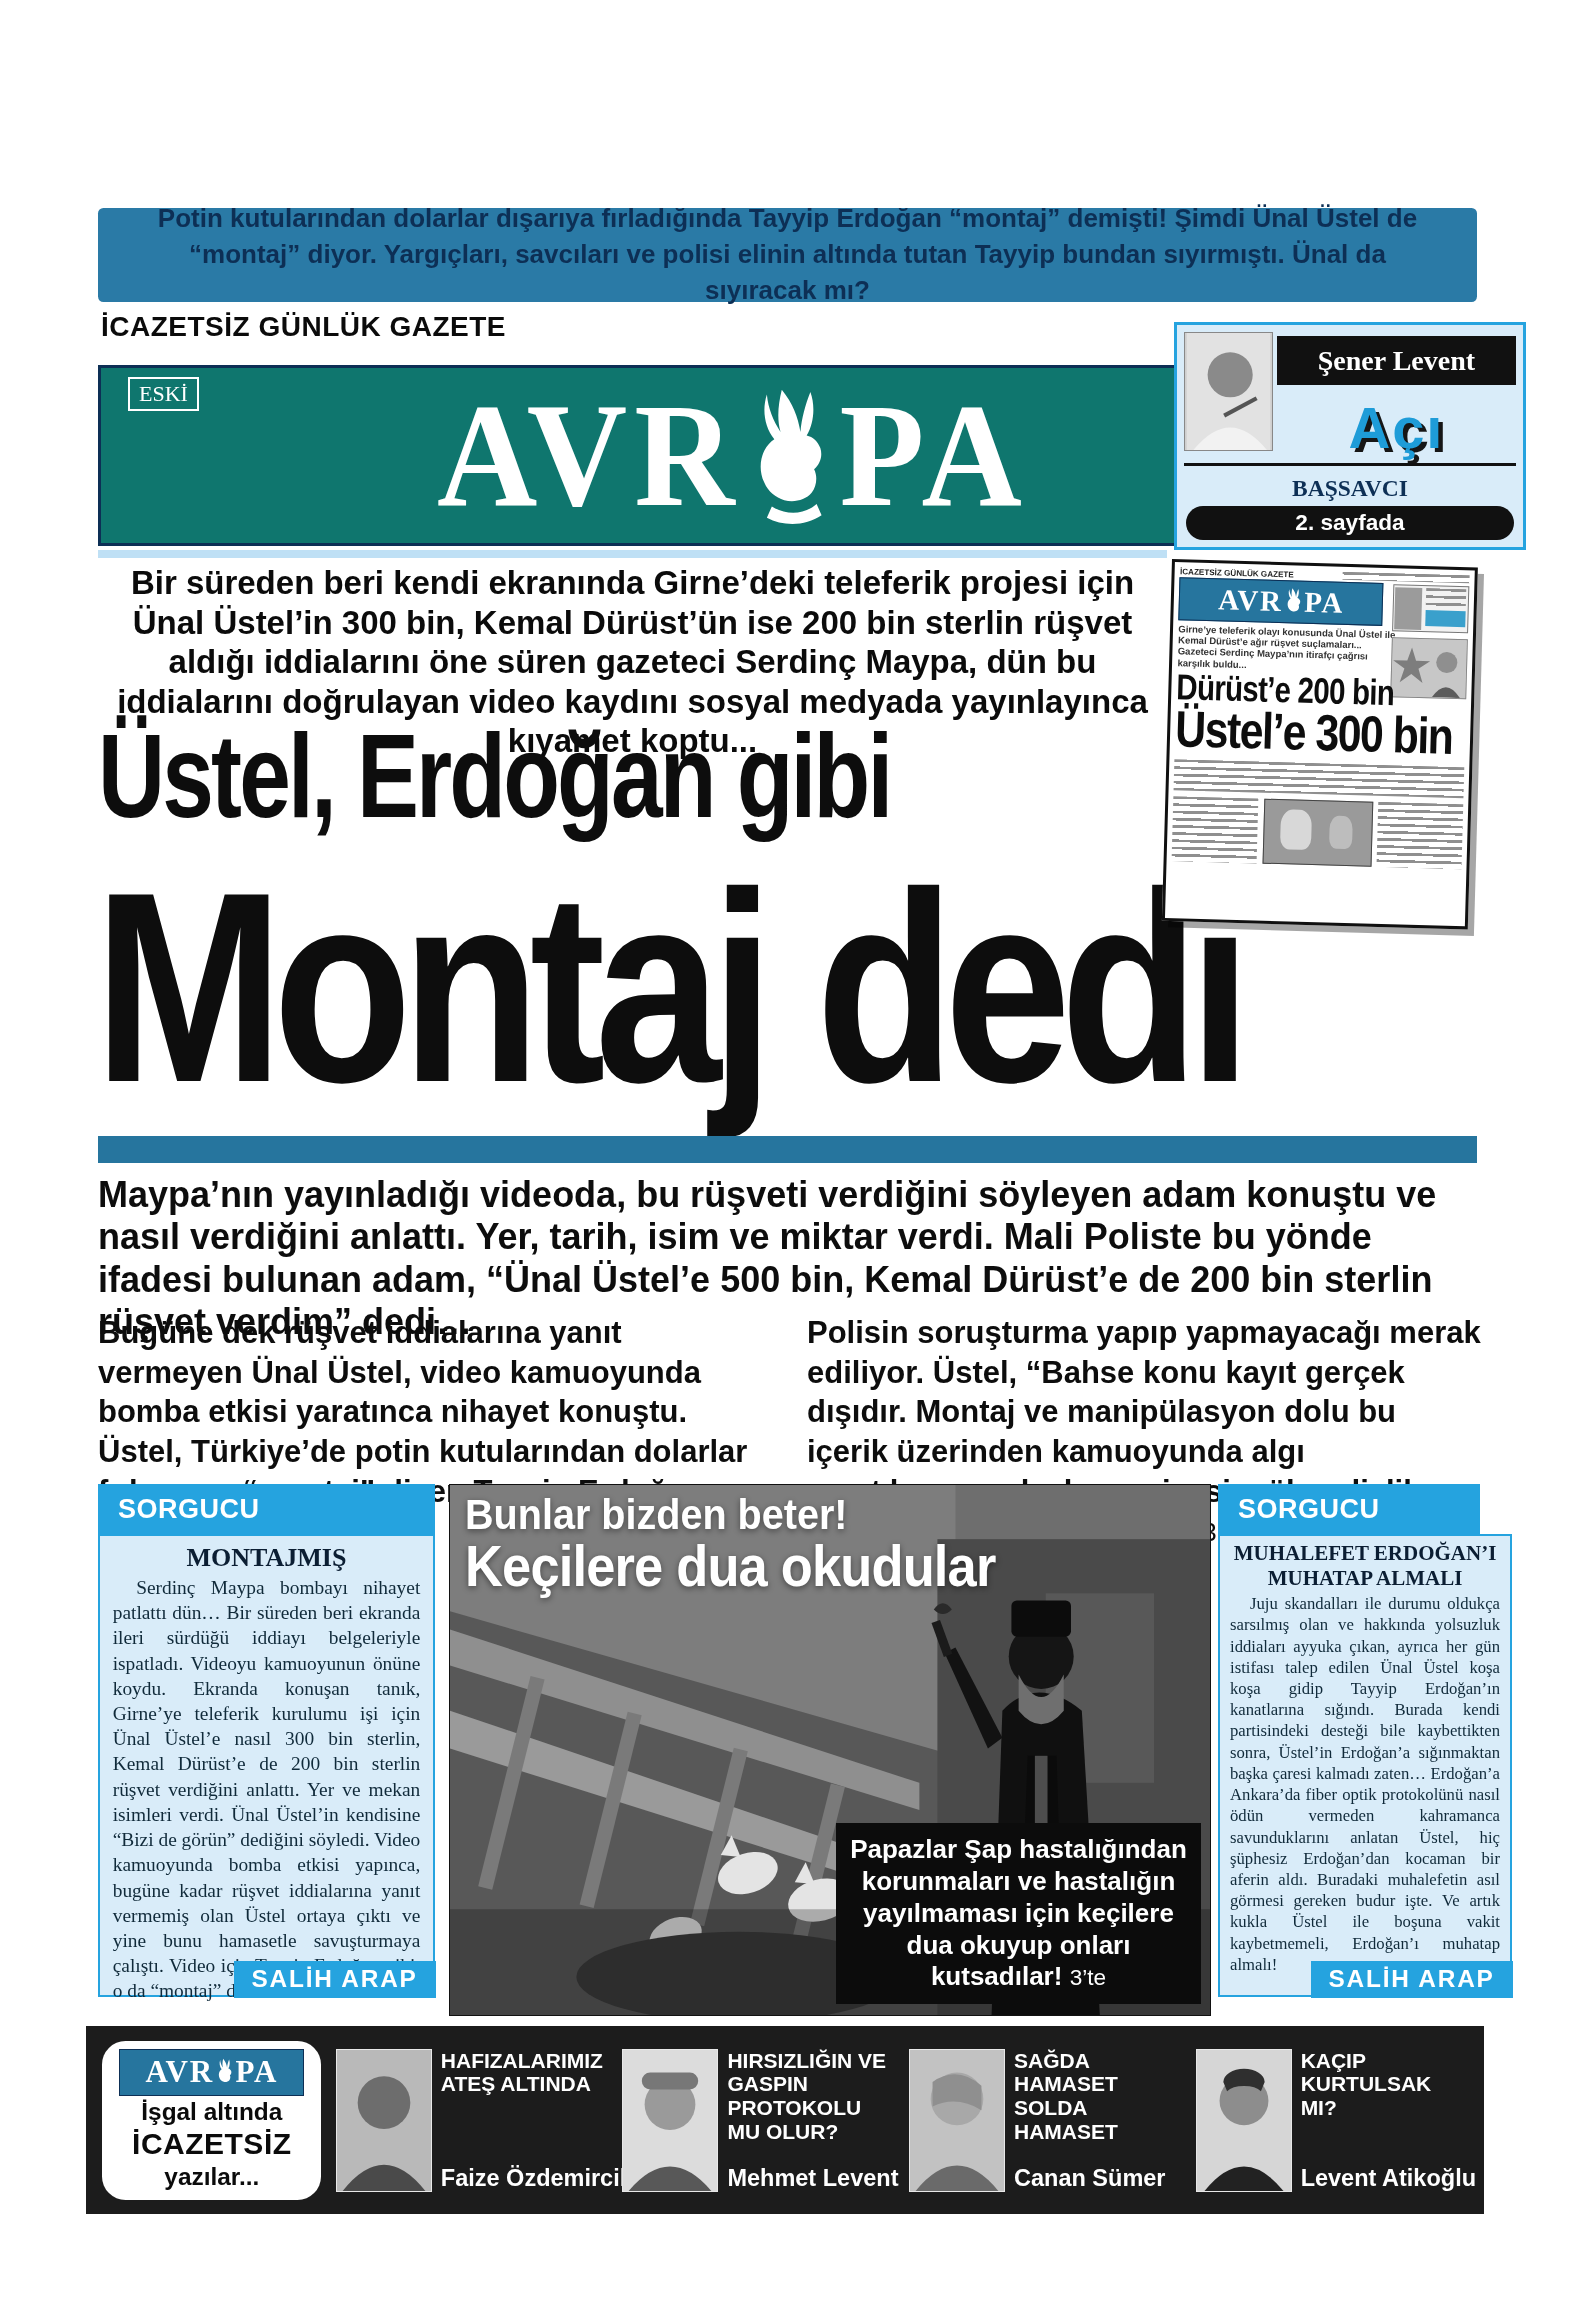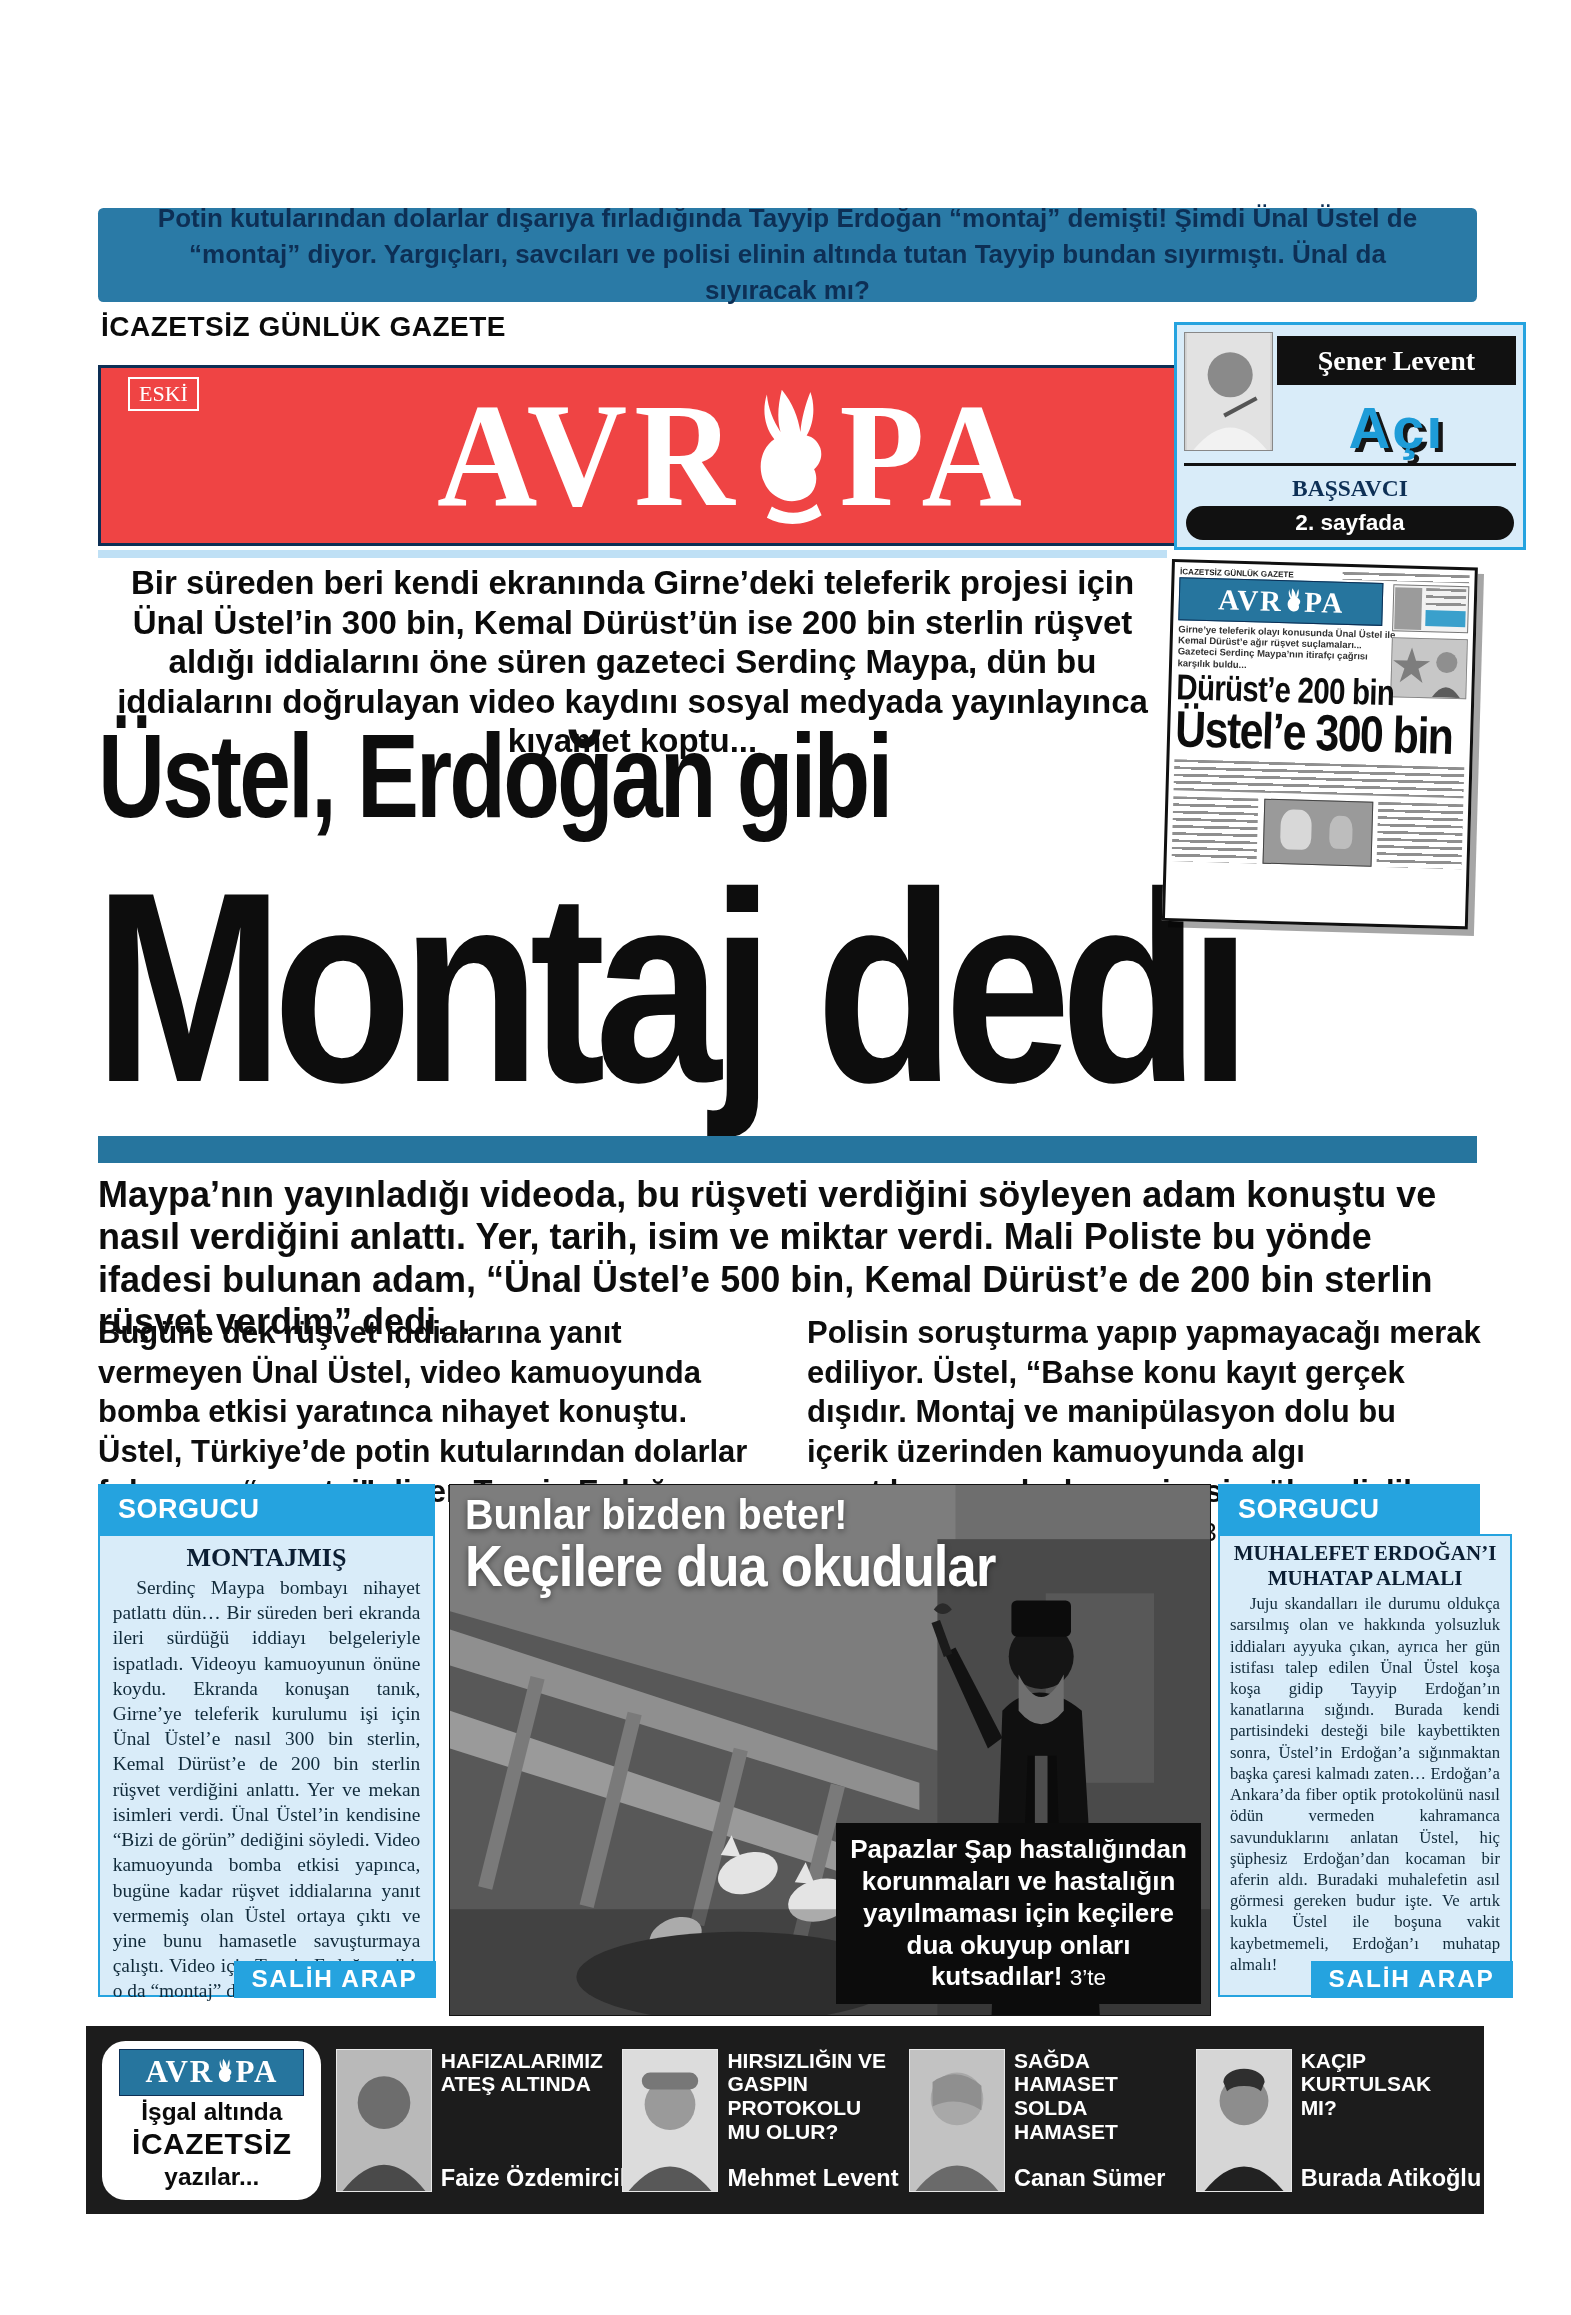--- a/index.html
+++ b/index.html
@@ -11,21 +11,21 @@
   .top-banner { left:98px; top:208px; width:1379px; height:94px; background:#2A7AA6;
     border-radius:5.4px; display:flex; align-items:center; justify-content:center; padding:5.4px 36px; }
   .top-banner span { color:#0D2F55; font-weight:bold; font-size:26px; line-height:1.38; text-align:center; }
 
   
   .header-row { left:101px; top:311px; width:1057px; height:42px; display:flex; align-items:baseline; justify-content:space-between; }
   .slogan { font-size:28px; font-weight:bold; letter-spacing:0.5px; color:#0b0b0b; }
   .issue-line { font-size:21px; font-weight:bold; color:#0b0b0b; white-space:pre; }
 
   
-  .masthead { left:98px; top:365px; width:1270px; height:181px; background:#ef4444;
+  .masthead { left:98px; top:365px; width:1270px; height:181px; background:#0f766e;
     border:3.6px solid #0D2F55; display:flex; align-items:center; justify-content:center; }
   .masthead .word { color:#fff; font-family:"Liberation Serif", serif; font-weight:bold;
     font-size:139px; letter-spacing:7.2px; line-height:1; transform:scaleY(1.06); }
   .masthead svg.rabbit { width:87px; height:145px; margin:0 5.4px; }
   .eski { position:absolute; left:27px; top:9px; border:2.7px solid #fff; color:#fff;
     font-family:"Liberation Serif", serif; font-size:22px; padding:1.8px 9px; }
   .masthead-strip { left:98px; top:550px; width:1069px; height:8.1px; background:#BFE0F5; }
 
   
   .sener-box { left:1174px; top:322px; width:352px; height:228px; background:#D9ECF9;
@@ -351,17 +351,17 @@
     <div class="f-photo">
       <svg viewBox="0 0 100 150" width="100%" height="100%">
           <rect width="100" height="150" fill="#d6d6d6"></rect>
           <circle cx="50" cy="54" r="26" fill="#8d8d8d"></circle>
           <path d="M28 34 a22 14 0 0 1 44 0 l-4 10 a20 10 0 0 0 -36 0 Z" fill="#2f2f2f"></path>
           <path d="M8 150 Q50 98 92 150 Z" fill="#222"></path>
         </svg>
     </div>
     <div class="f-text">
       <span class="f-headline">KAÇIP KURTULSAK MI?</span>
-      <span class="f-name">Burada Atikoğlu</span>
+      <span class="f-name">Levent Atikoğlu</span>
     </div>
   </div>
 </div>
 
 
 </body></html>

